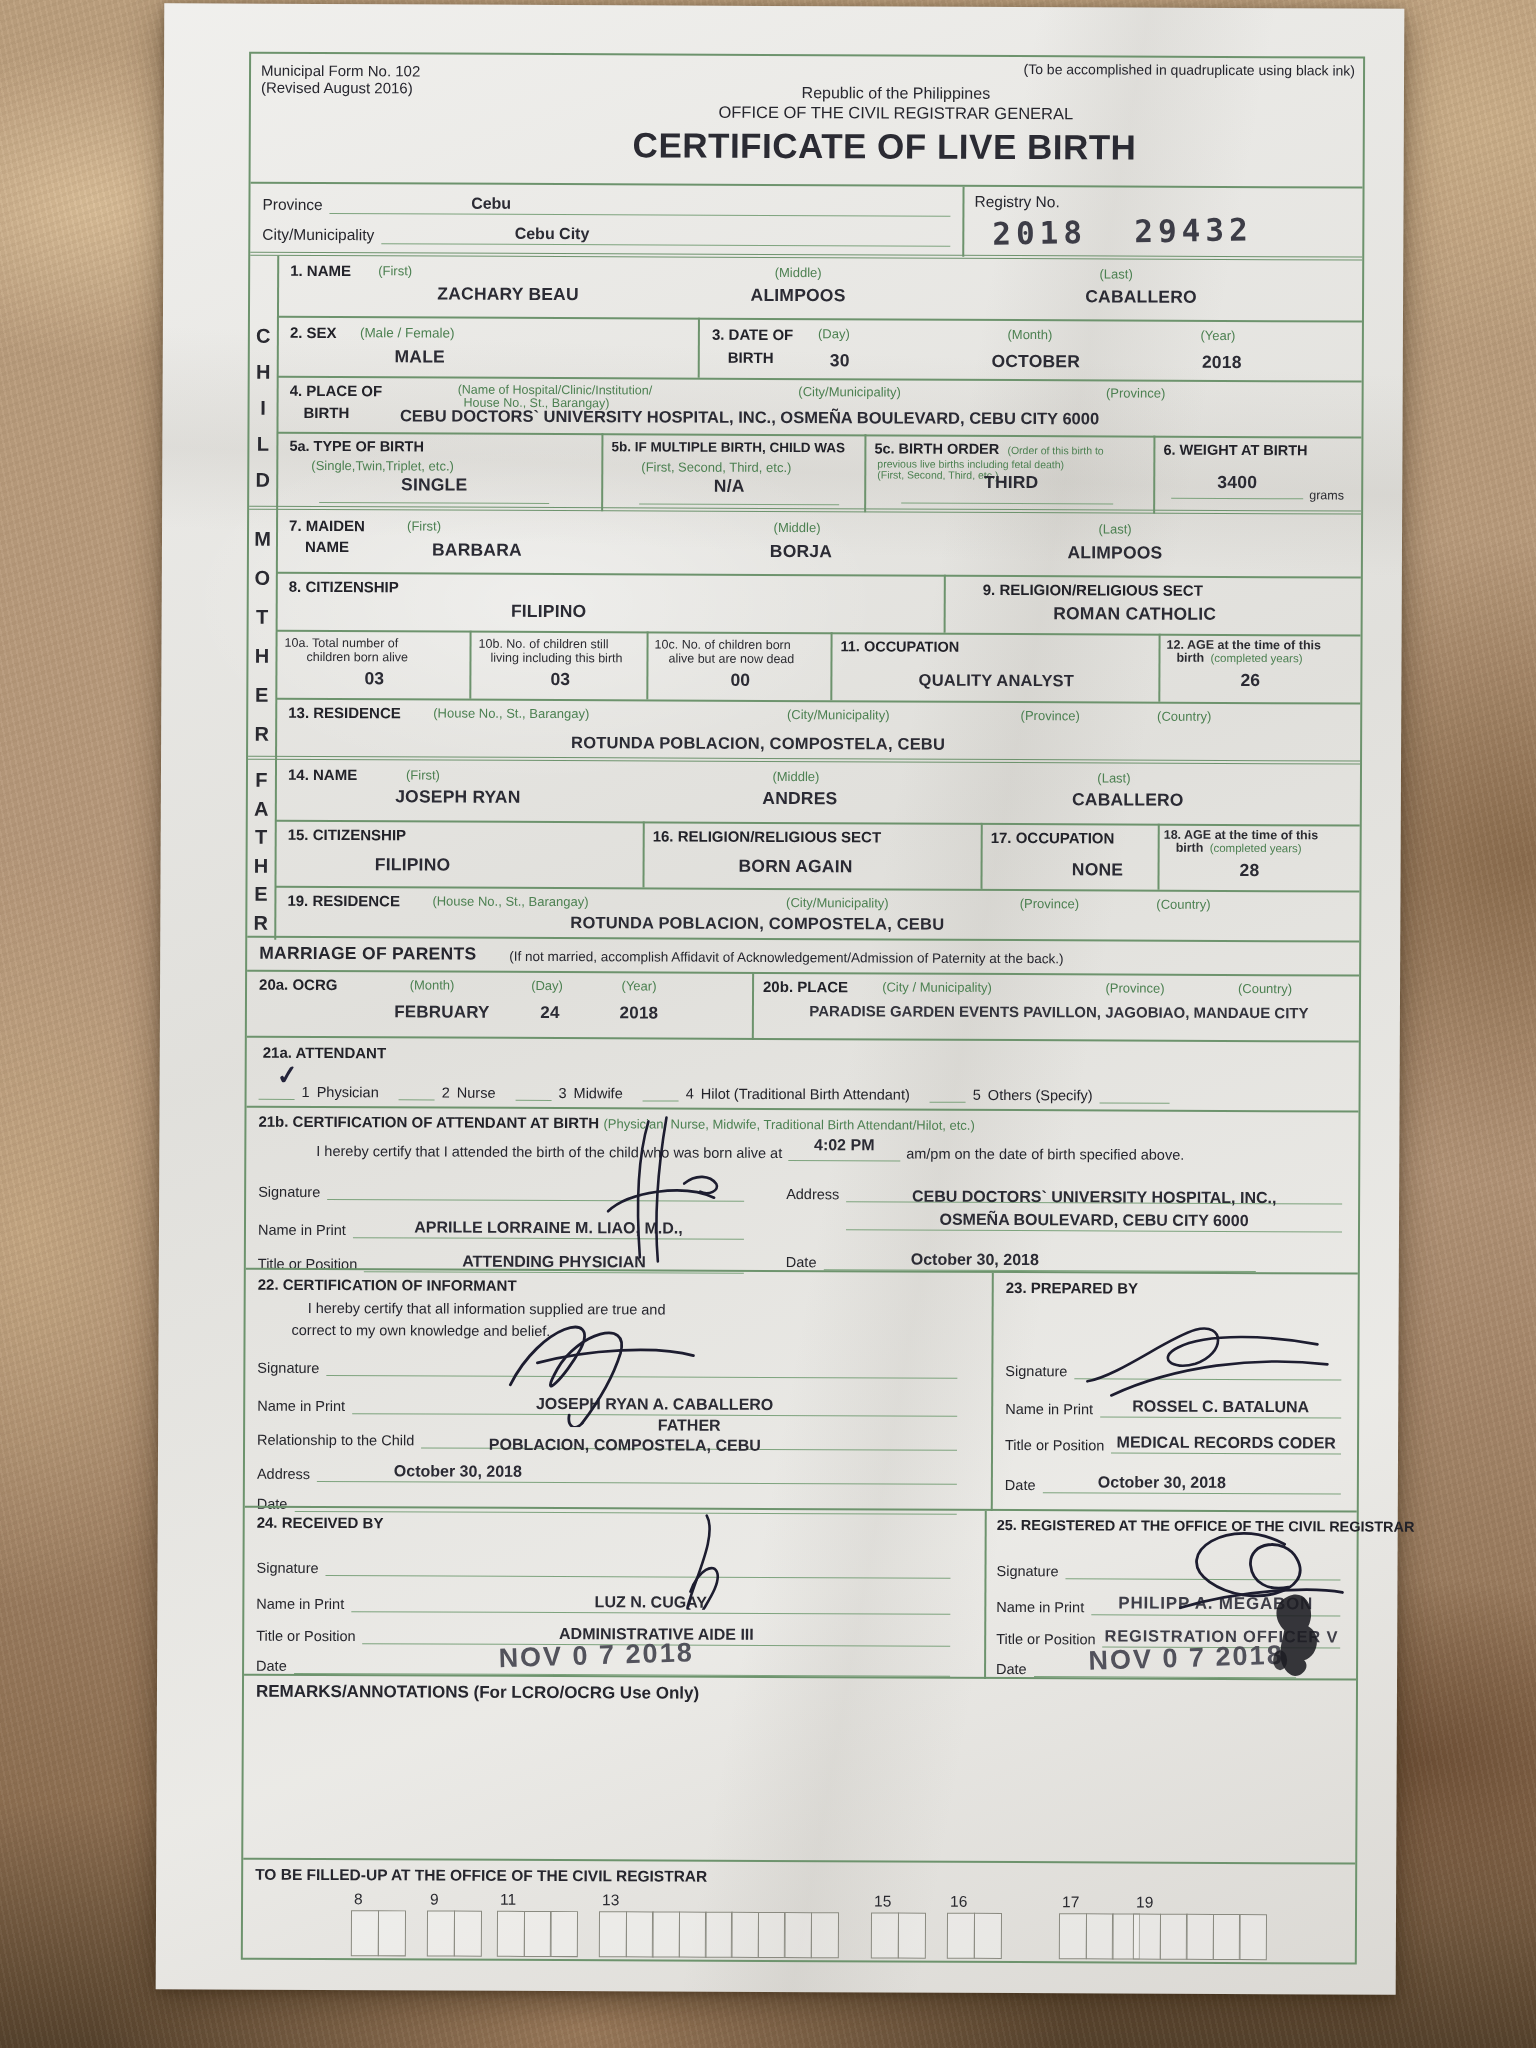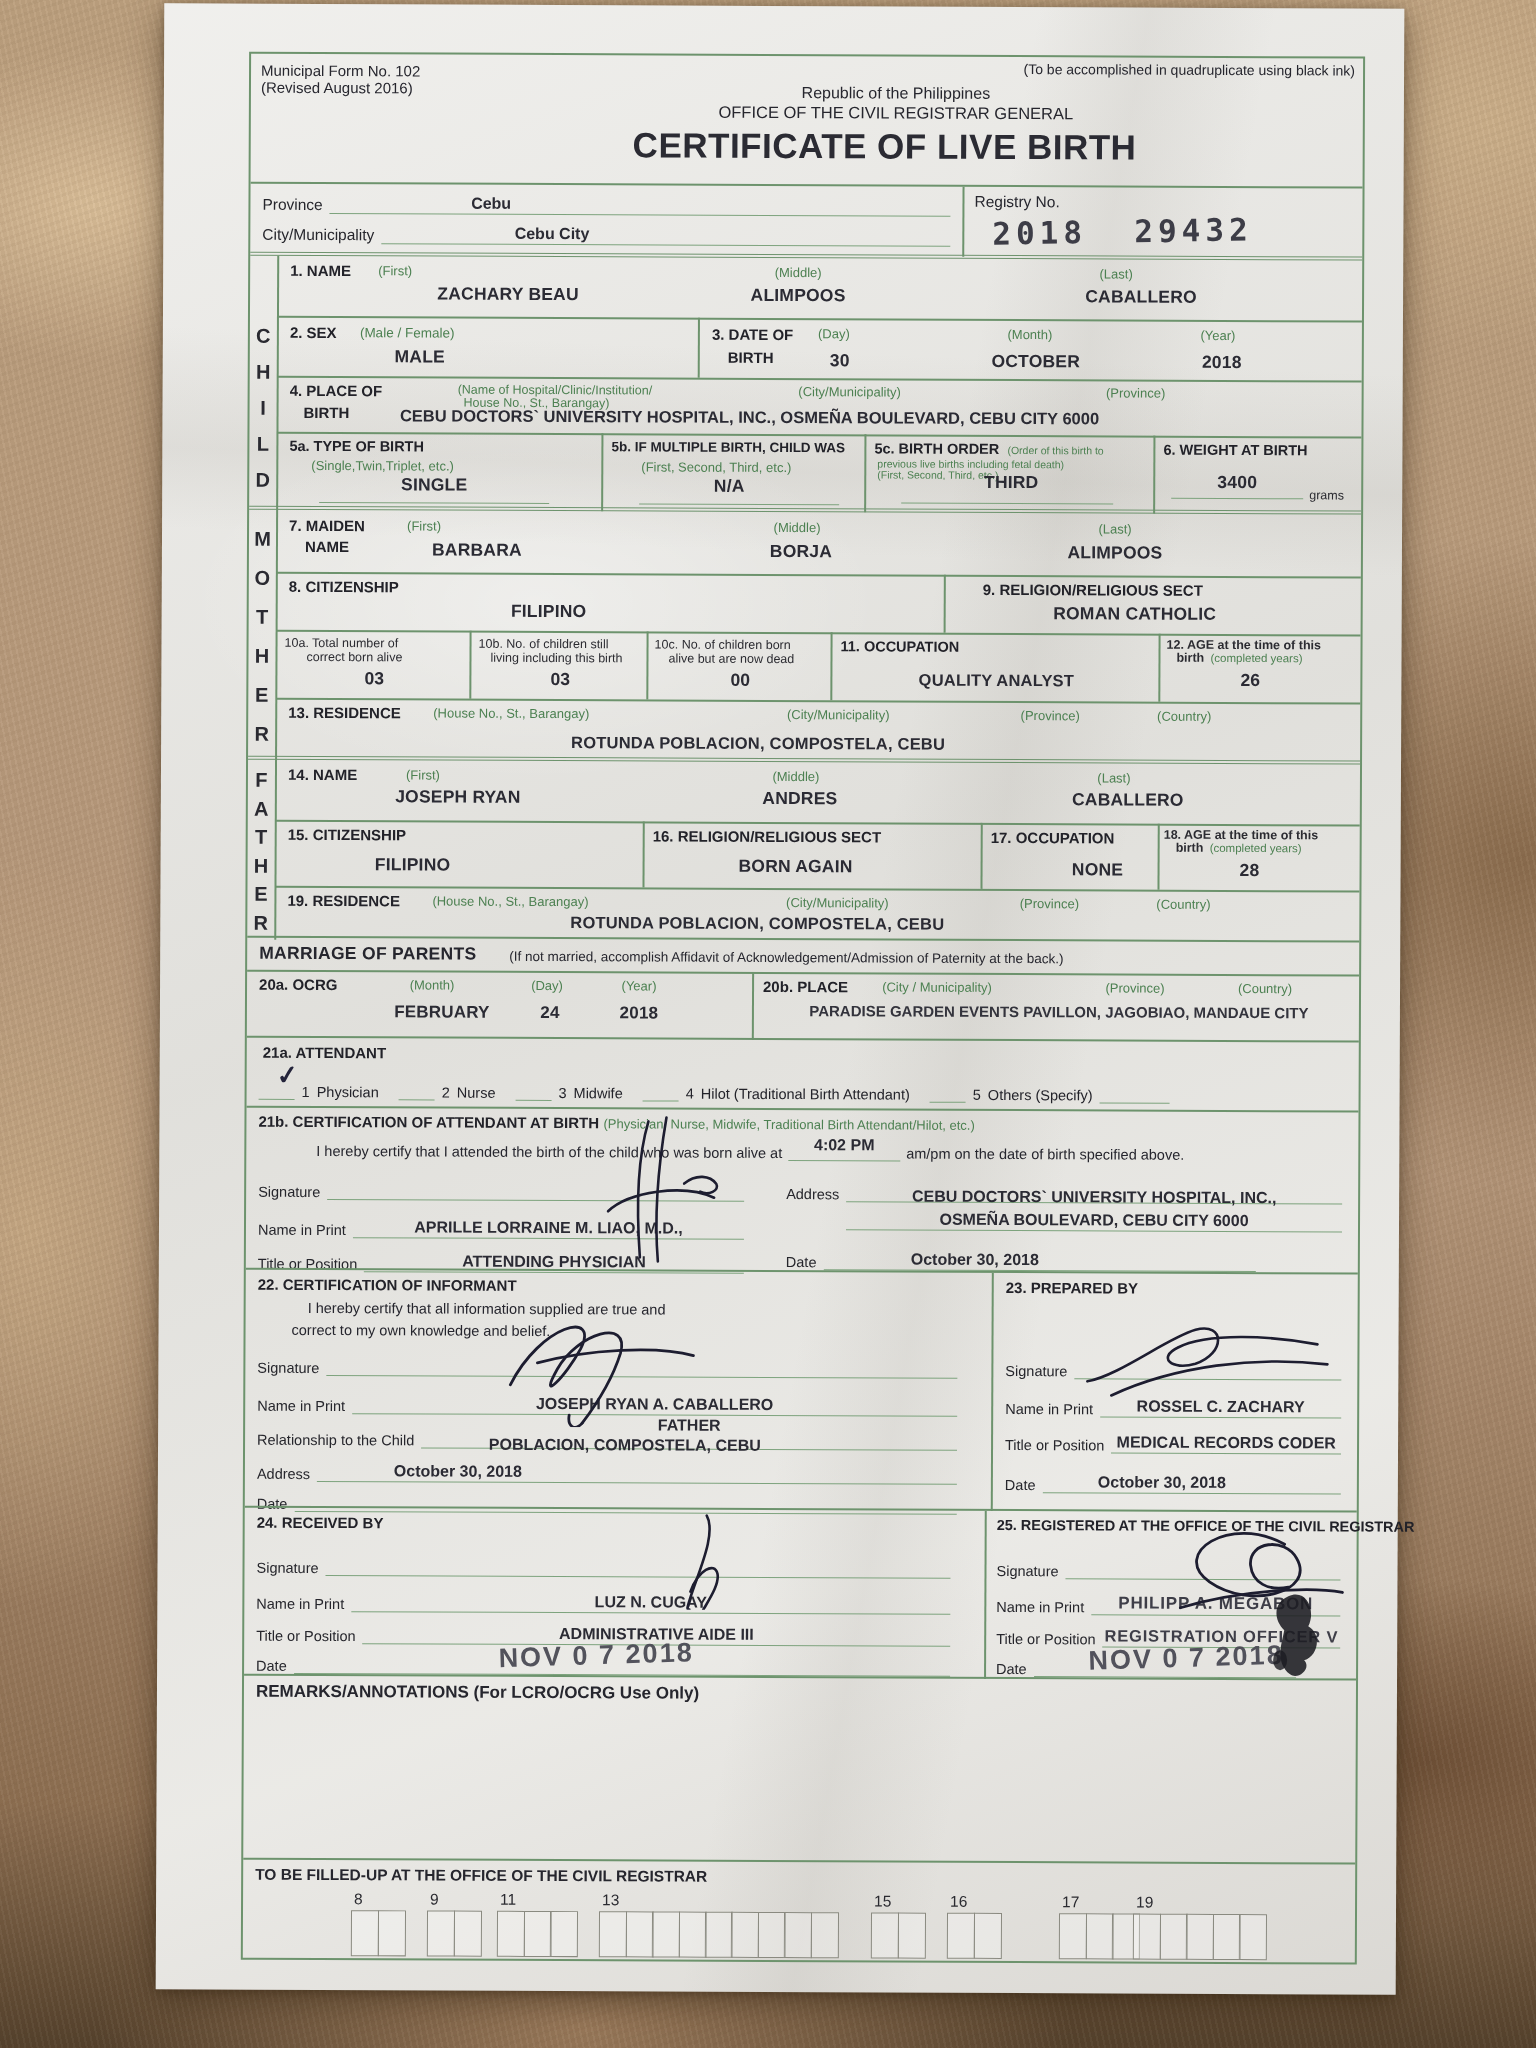--- a/index.html
+++ b/index.html
@@ -189,21 +189,21 @@
       <div class="abs val ctr" style="left:300px;top:90px;">FILIPINO</div>
       <div class="abs lbl" style="left:734px;top:68px;">9. RELIGION/RELIGIOUS SECT</div>
       <div class="abs val ctr" style="left:886px;top:90px;">ROMAN CATHOLIC</div>
 
       <div class="abs bt" style="left:28px;right:0;top:120px;height:0;"></div>
       <div class="vline" style="left:221px;top:120px;bottom:62px;"></div>
       <div class="vline" style="left:398px;top:120px;bottom:62px;"></div>
       <div class="vline" style="left:582px;top:120px;bottom:62px;"></div>
       <div class="vline" style="left:910px;top:120px;bottom:62px;"></div>
       <div class="abs tiny" style="left:36px;top:126px;">10a. Total number of</div>
-      <div class="abs tiny" style="left:58px;top:140px;">correct born alive</div>
+      <div class="abs tiny" style="left:58px;top:140px;">children born alive</div>
       <div class="abs val ctr" style="left:126px;top:158px;">03</div>
       <div class="abs tiny" style="left:230px;top:126px;">10b. No. of children still</div>
       <div class="abs tiny" style="left:242px;top:140px;">living including this birth</div>
       <div class="abs val ctr" style="left:312px;top:158px;">03</div>
       <div class="abs tiny" style="left:406px;top:126px;">10c. No. of children  born</div>
       <div class="abs tiny" style="left:420px;top:140px;">alive but are now dead</div>
       <div class="abs val ctr" style="left:492px;top:158px;">00</div>
       <div class="abs lbl-sm" style="left:592px;top:126px;font-size:14.5px;">11. OCCUPATION</div>
       <div class="abs val ctr" style="left:748px;top:158px;font-size:16.5px;">QUALITY ANALYST</div>
       <div class="abs tiny b" style="left:918px;top:124px;">12.  AGE at the time of this</div>
@@ -408,21 +408,21 @@
       </svg>
 
       <div class="abs lbl" style="left:760px;top:6px;">23. PREPARED BY</div>
       <div class="fld" style="left:760px;width:336px;top:88px;">
         <span class="lab">Signature</span>
         <span class="line"></span>
       </div>
       <div class="fld" style="left:760px;width:336px;top:126px;">
         <span class="lab">Name in Print</span>
         <span class="line">
-            <i class="pv" style="font-style:normal;">ROSSEL C. ZACHARY</i>
+            <i class="pv" style="font-style:normal;">ROSSEL C. BATALUNA</i>
           </span>
       </div>
       <div class="fld" style="left:760px;width:336px;top:162px;">
         <span class="lab">Title or Position</span>
         <span class="line">
             <i class="pv" style="font-style:normal;">MEDICAL RECORDS CODER</i>
           </span>
       </div>
       <div class="fld" style="left:760px;width:336px;top:202px;">
         <span class="lab">Date</span>

